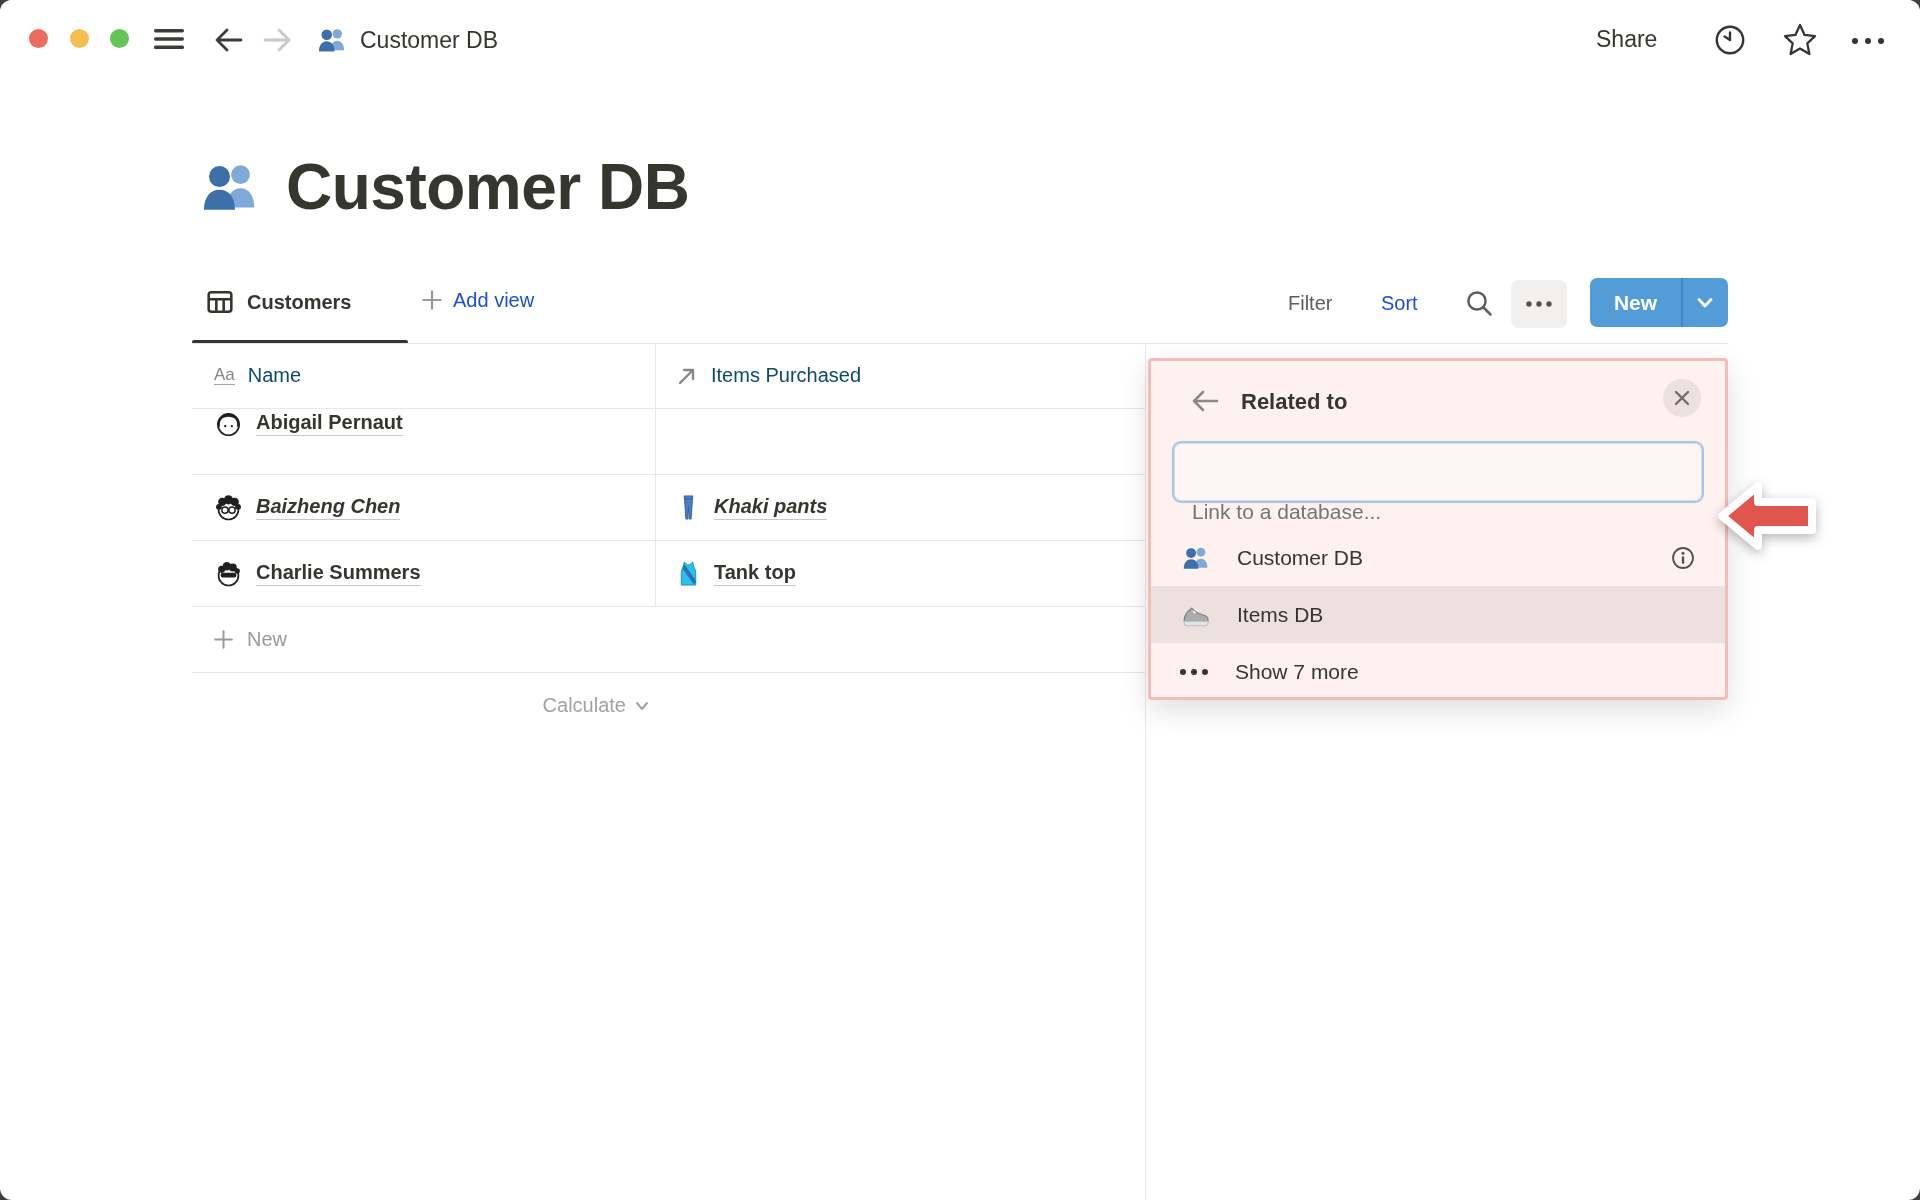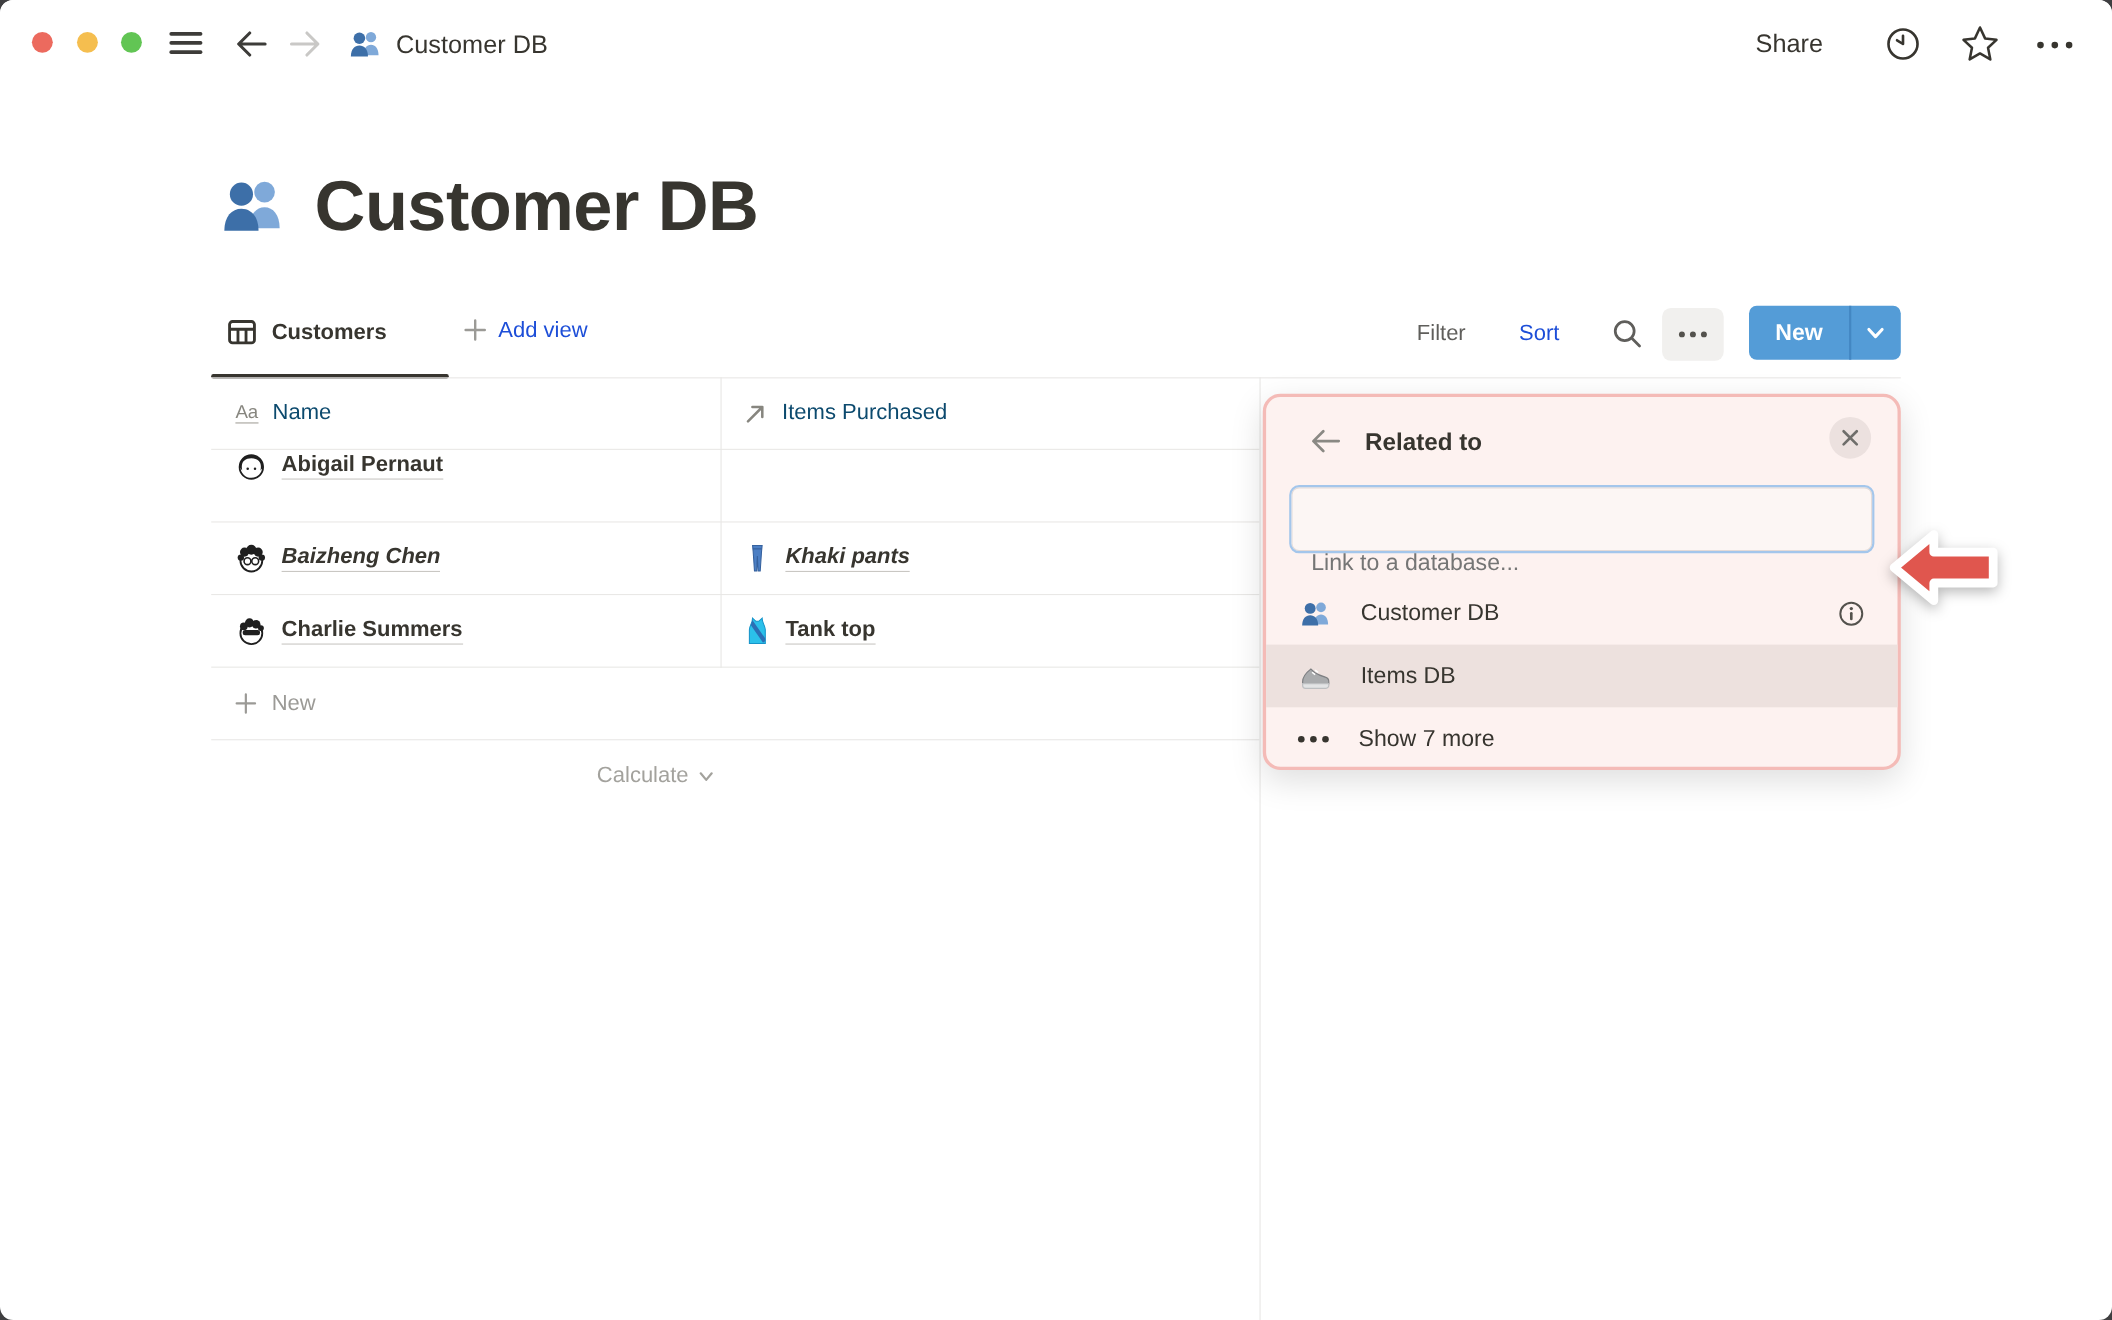--- a/index.html
+++ b/index.html
@@ -5,21 +5,21 @@
   html,body{margin:0;padding:0;background:#3f3f41;font-family:"Liberation Sans","DejaVu Sans",sans-serif;}
   .window{position:relative;width:1920px;height:1200px;margin:0 auto;background:#ffffff;border-radius:12px;overflow:hidden;color:#37352F;}
   .abs{position:absolute;}
   .dot{border-radius:50%;}
   .link{border-bottom:1.5px solid #C9C7C3;padding-bottom:1px;}
   .cellrow{position:absolute;left:192px;width:953px;height:66px;border-bottom:1px solid #E9E8E6;display:flex;box-sizing:border-box;}
   .cell-name{width:463px;display:flex;align-items:center;padding-left:22px;gap:13px;box-sizing:border-box;}
   .cell-item{flex:1;display:flex;align-items:center;padding-left:20px;gap:12px;box-sizing:border-box;}
   .rowtext{font-size:20px;font-weight:bold;color:#37352F;}
   .hdrtext{font-size:20px;color:#0c4a6e;}
-  .popup{position:absolute;left:1148px;top:358px;width:580px;height:342px;box-sizing:border-box;background:#FDF2F0;border:3px solid #F4BBB7;border-radius:16px;box-shadow:0 10px 30px rgba(0,0,0,0.13);z-index:5;}
+  .popup{position:absolute;left:1148px;top:358px;width:580px;height:342px;box-sizing:border-box;background:#FDF2F0;border:3px solid #F4BBB7;border-radius:4px;box-shadow:0 10px 30px rgba(0,0,0,0.13);z-index:5;}
   .popup-row{position:absolute;left:0;right:0;height:57px;display:flex;align-items:center;padding-left:30px;gap:26px;box-sizing:border-box;}
   .opt-label{font-size:21px;color:#37352F;}
   .iconbtn{display:flex;align-items:center;justify-content:center;}
   svg{display:block;}
 </style>
 </head>
 <body>
 
 <div class="window">
 

